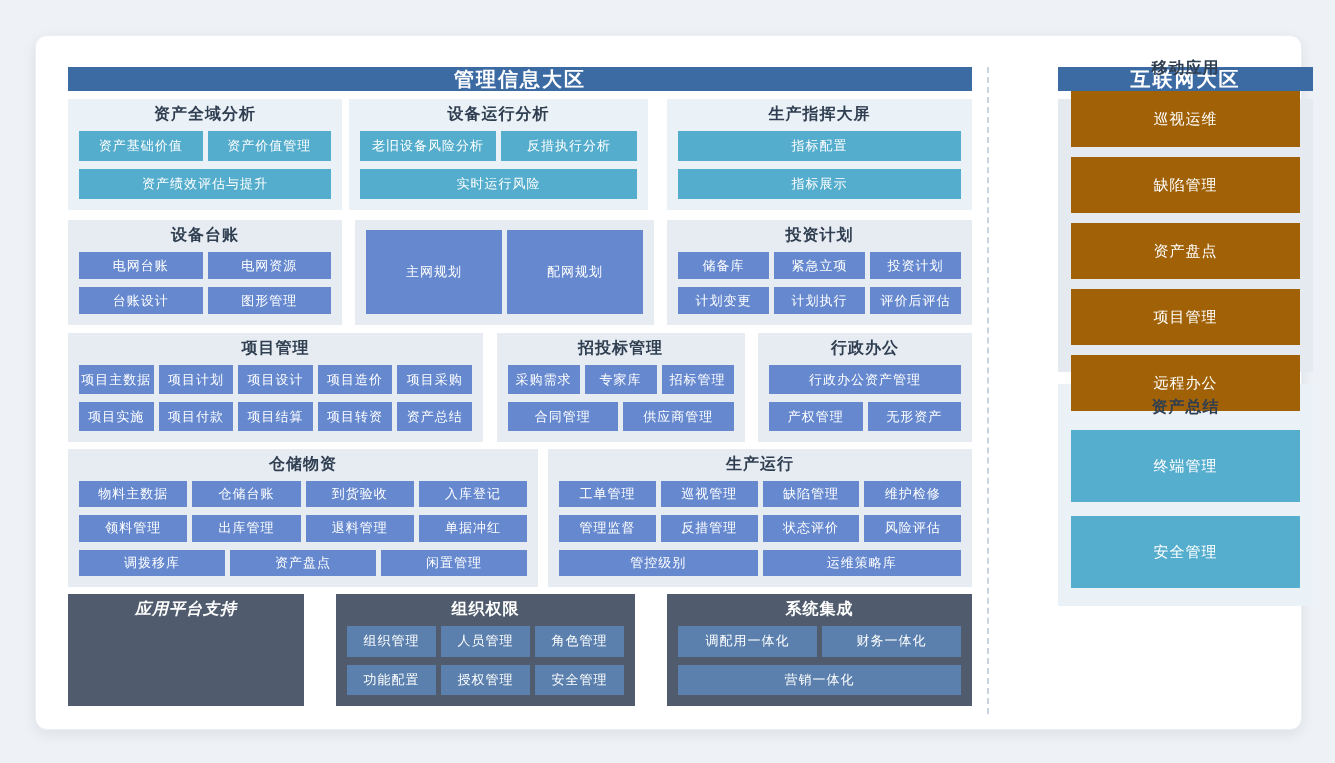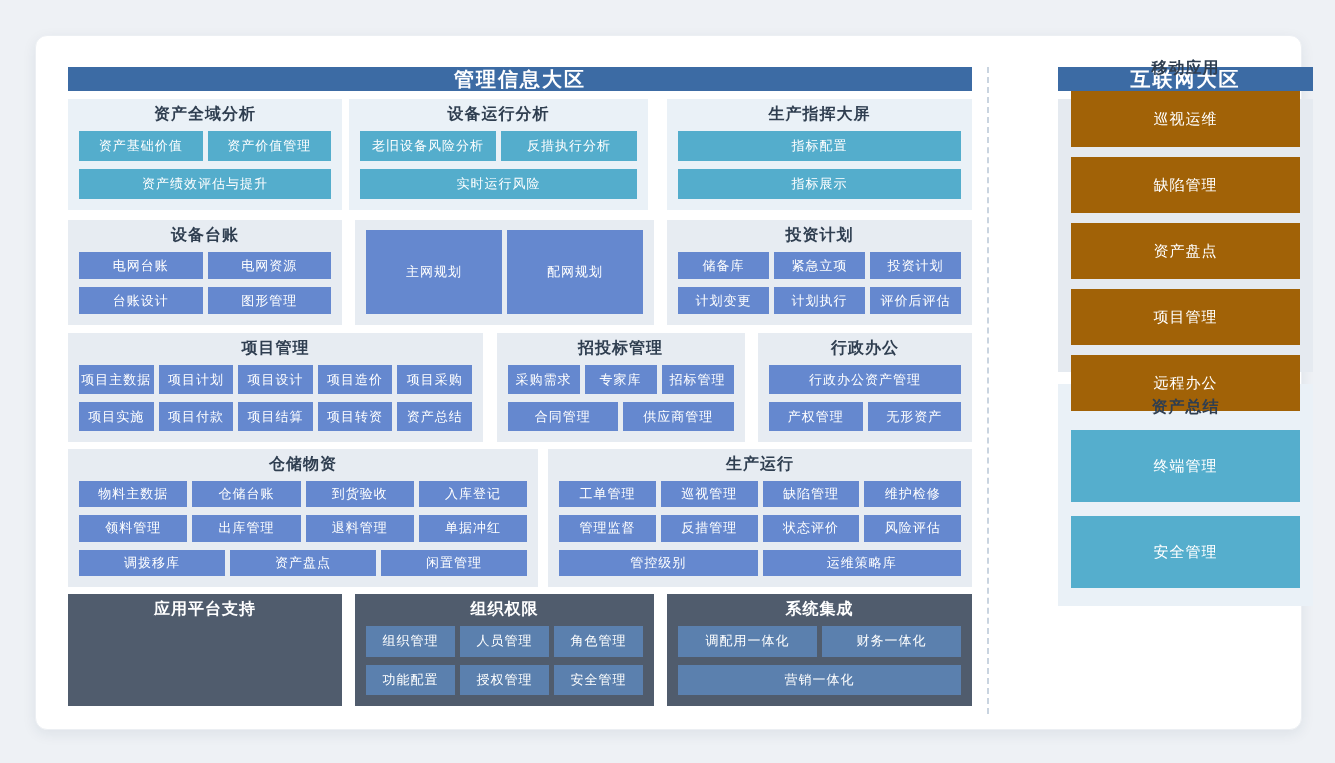--- a/index.html
+++ b/index.html
@@ -235,21 +235,21 @@
                 <div class="btn">风险评估</div>
               </div>
               <div class="btn-row">
                 <div class="btn">管控级别</div>
                 <div class="btn">运维策略库</div>
               </div>
             </div>
           </div>
         </div>
         <div class="row" style="height: 112px; margin-top: 7px;">
-          <div class="panel dark" style="width: 274px;">
+          <div class="panel dark" style="width: 236px; font-style: italic;">
             <div class="panel-title">应用平台支持</div>
           </div>
           <div class="panel dark" style="width: 299px;">
             <div class="panel-title">组织权限</div>
             <div class="btn-rows">
               <div class="btn-row">
                 <div class="btn">组织管理</div>
                 <div class="btn">人员管理</div>
                 <div class="btn">角色管理</div>
               </div>

